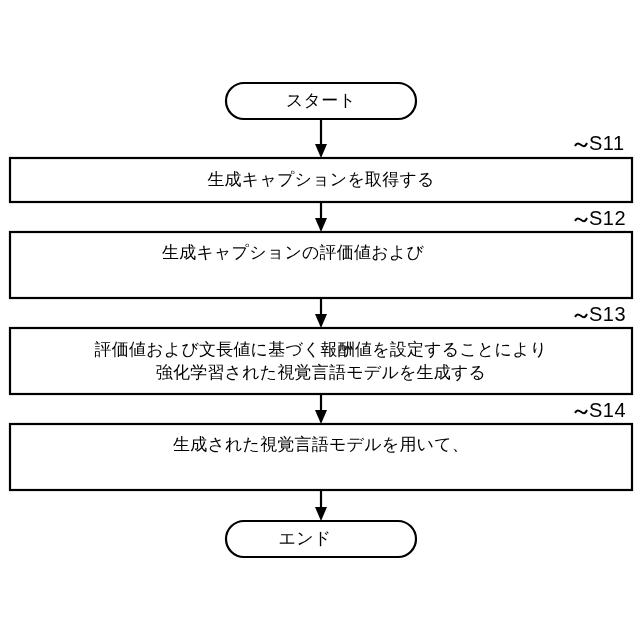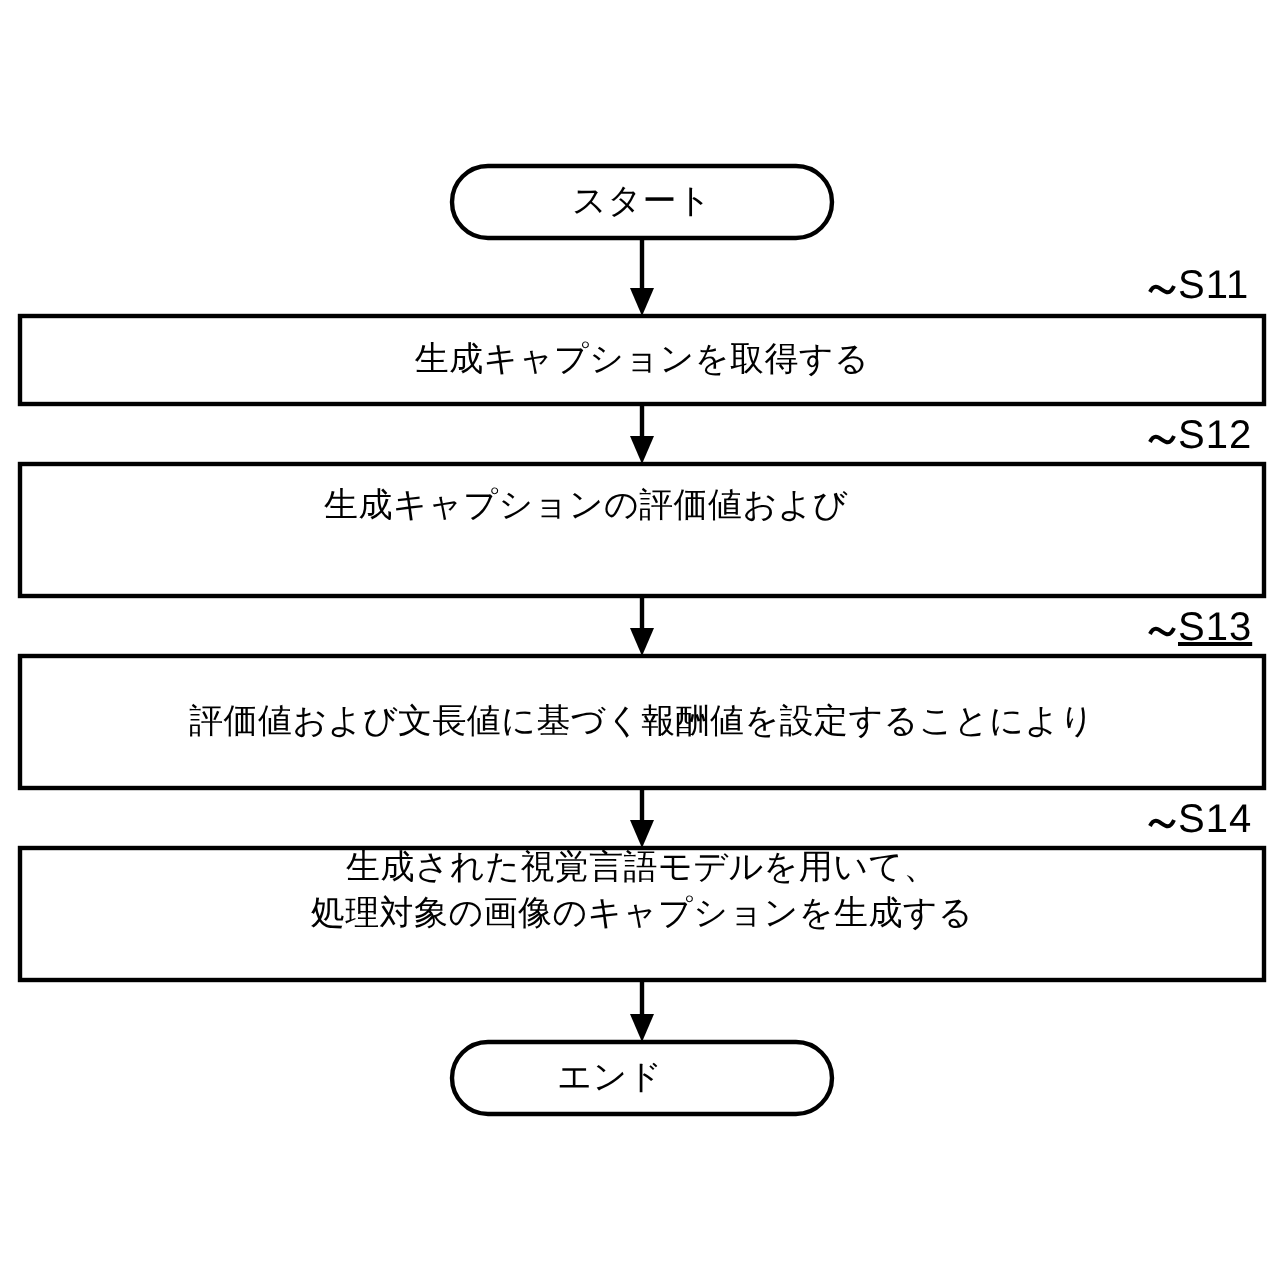--- a/index.html
+++ b/index.html
@@ -84,25 +84,25 @@
 <div class="node-text terminal-text" style="left:226px; top:83px; width:190px; height:36px;">スタート</div>
 
 <div class="node-text" style="left:10px; top:158px; width:622px; height:44px;border-radius:18px;">生成キャプションを取得する</div>
 
 <div class="node-text" style="left:10px; top:220px; width:510px; height:66px;margin-left:28px;">
   <span>生成キャプションの評価値および</span>
 </div>
 
 <div class="node-text" style="left:10px; top:328px; width:622px; height:66px;border-radius:10px;">
   <span>評価値および文長値に基づく報酬値を設定することにより</span>
+  <span>強化学習された視覚言語モデルを生成する</span>
 </div>
 
 <div class="node-text" style="left:10px; top:412px; width:622px; height:66px;">
   <span>生成された視覚言語モデルを用いて、</span>
-  <span>処理対象の画像のキャプションを生成する</span>
 </div>
 
 <div class="node-text terminal-text" style="left:226px; top:521px; width:158px; height:36px;">エンド</div>
 
 <div class="step-label" style="left:589px; top:132px;">S11</div>
 <div class="step-label" style="left:589px; top:207px;">S12</div>
-<div class="step-label" style="left:589px; top:303px;text-decoration:underline;">S13</div>
+<div class="step-label" style="left:589px; top:303px;">S13</div>
 <div class="step-label" style="left:589px; top:399px;">S14</div>
 
 </body></html>

